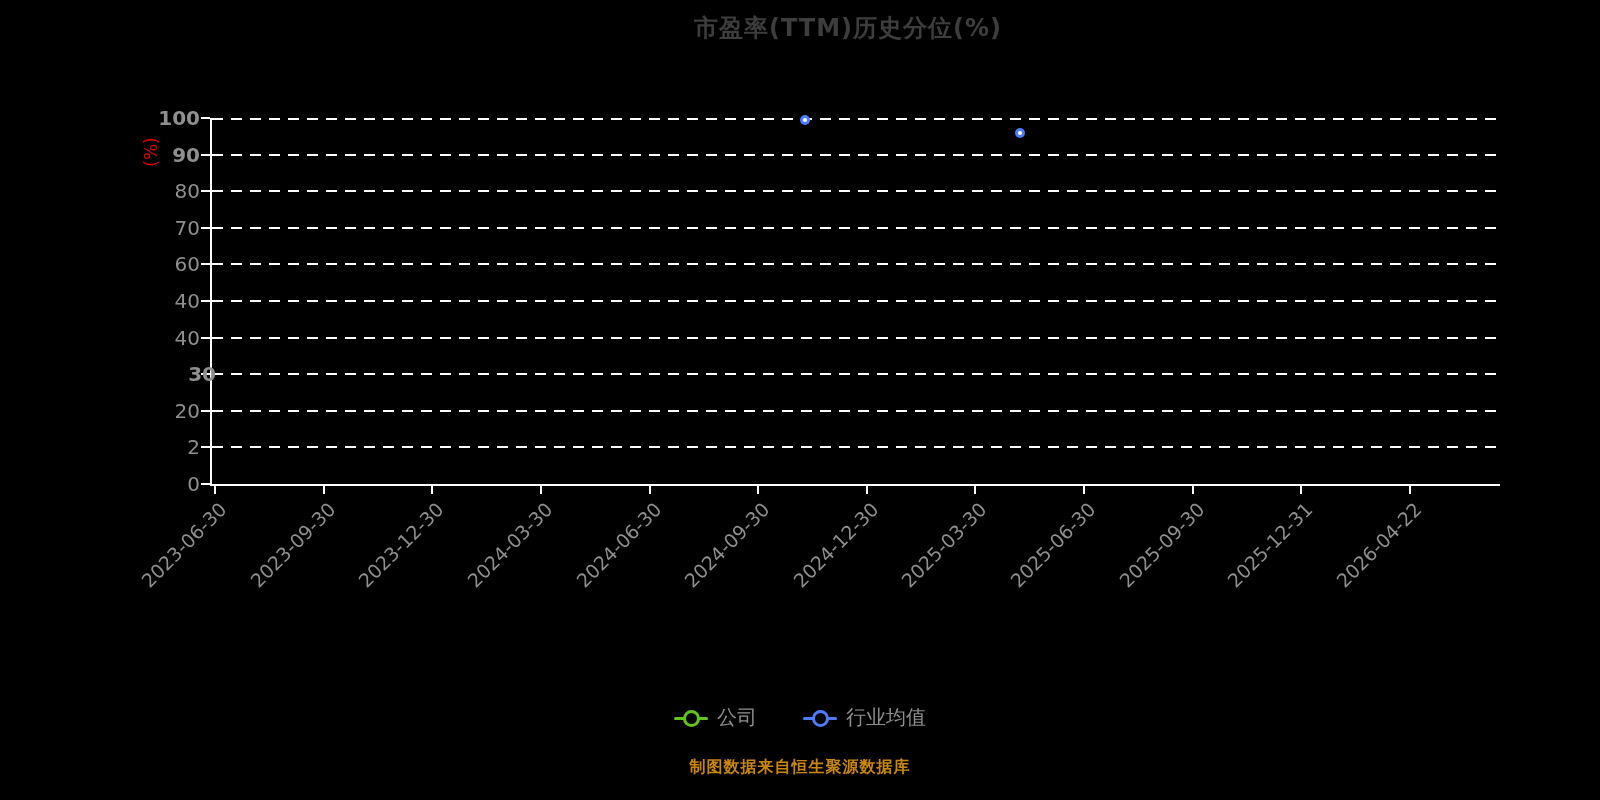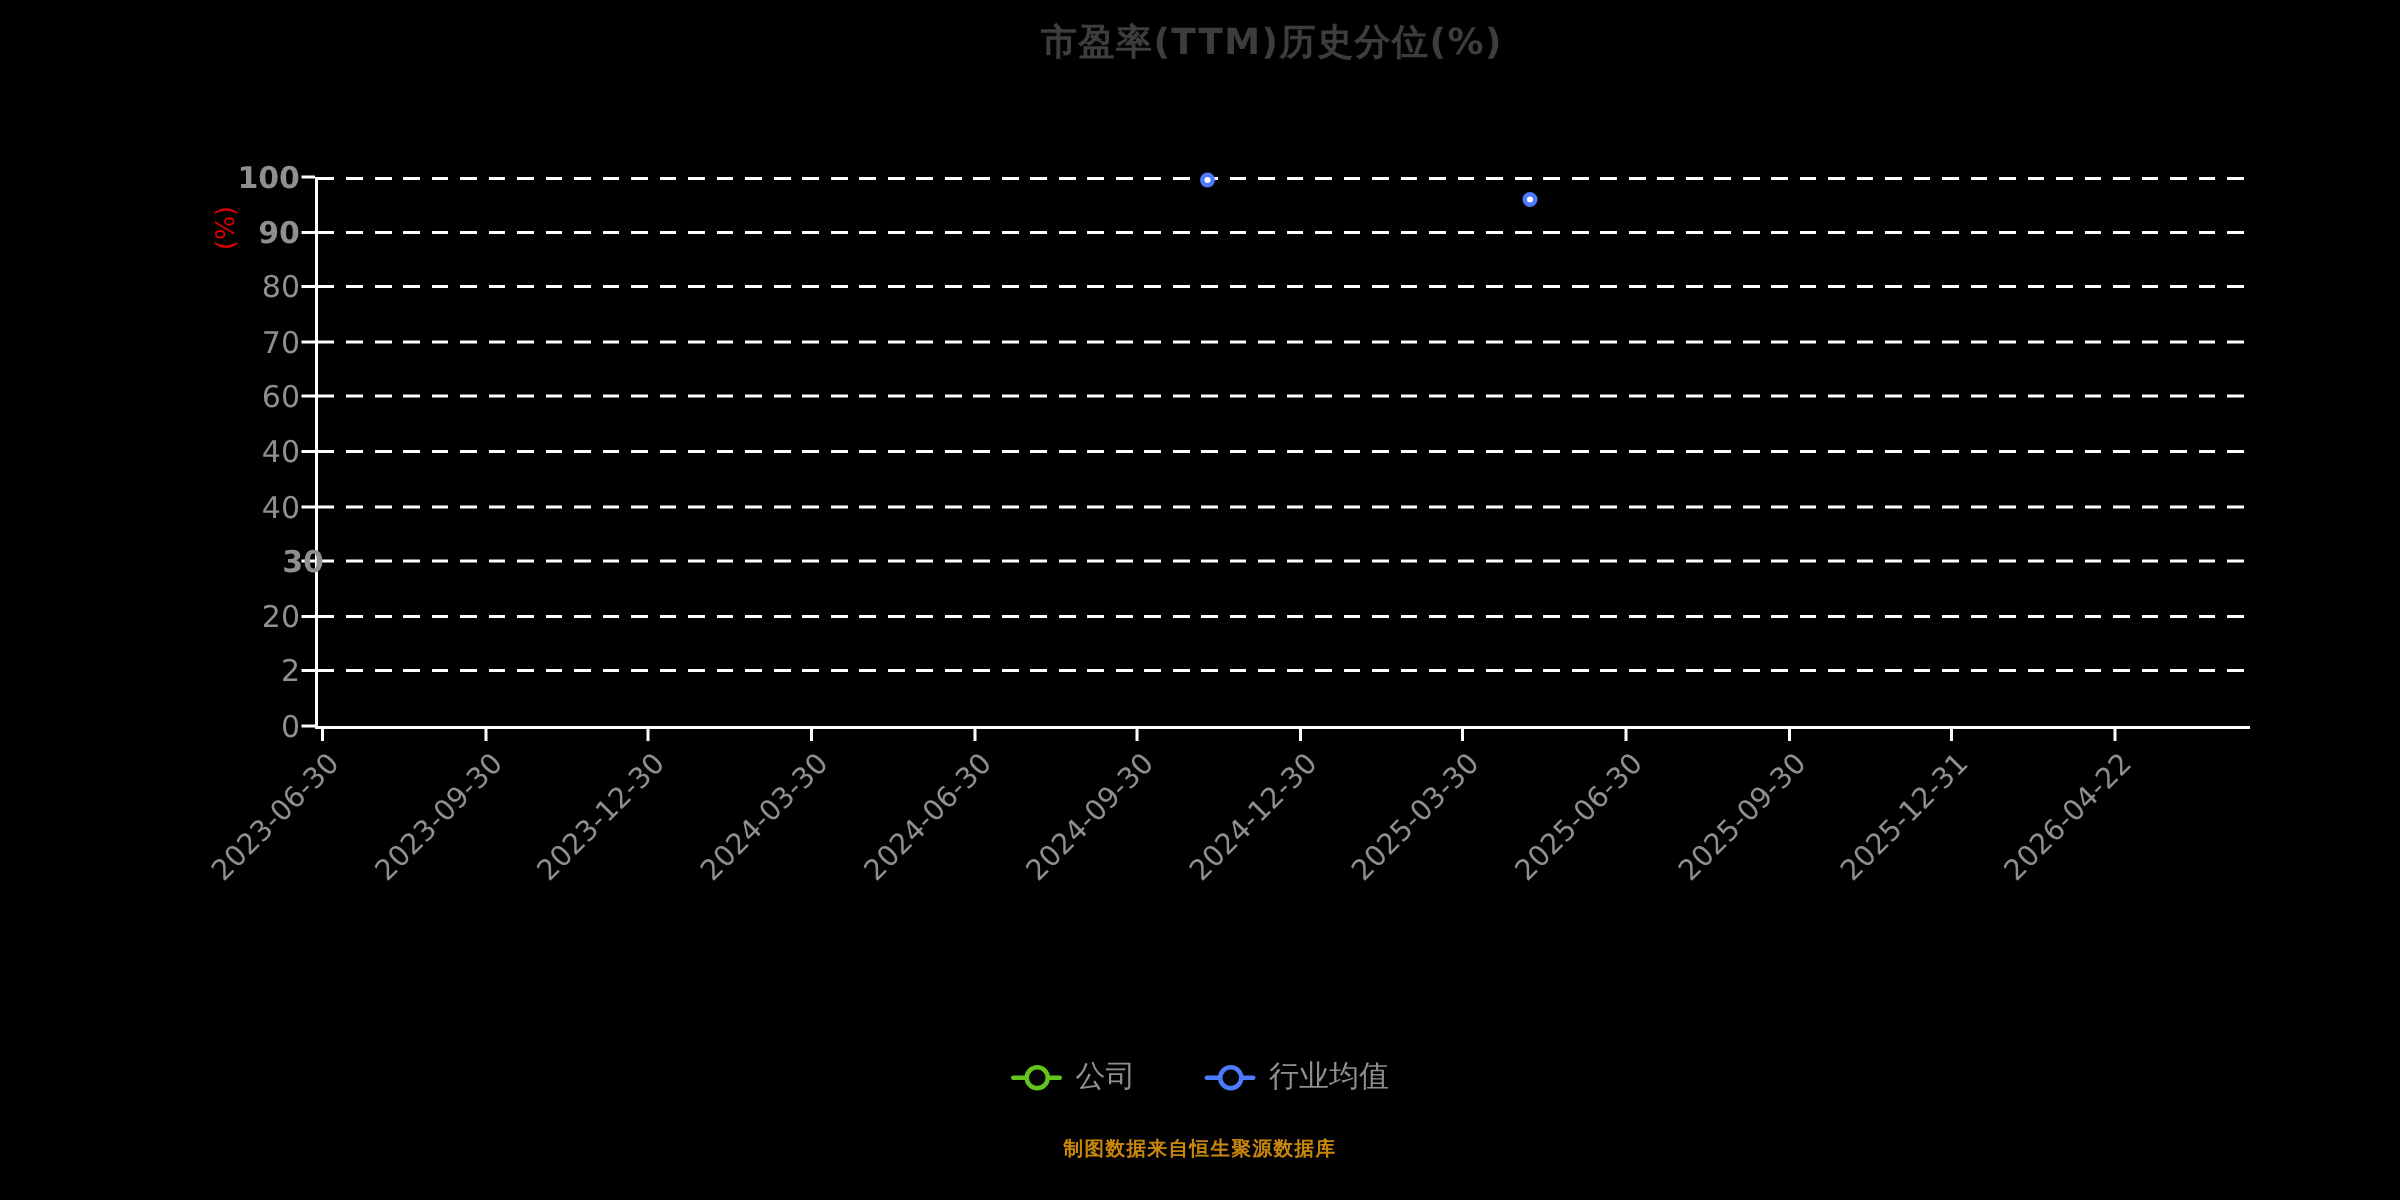--- a/index.html
+++ b/index.html
@@ -45,21 +45,21 @@
   .legend-item{display:flex;align-items:center;gap:9px;cursor:pointer;}
   .legend-marker{position:relative;width:34px;height:18px;}
   .legend-line{position:absolute;left:0;top:8px;width:34px;height:3px;border-radius:2px;}
   .legend-circle{
     position:absolute;left:9px;top:1px;width:11px;height:11px;border-radius:50%;
     border:3px solid;background:#050505;box-sizing:content-box;
   }
   .legend-label{color:#8f8f8f;font-size:20px;}
   .source{
     position:absolute;left:0;top:757px;width:100%;text-align:center;
-    color:#c8860a;font-size:13px;font-weight:bold;letter-spacing:1px;
+    color:#c8860a;font-size:16px;font-weight:bold;letter-spacing:1px;
   }
 </style>
 </head>
 <body>
 
 <div class="title">市盈率(TTM)历史分位(%)</div>
 <div class="ylabel">(%)</div>
 
 <div class="plot" id="plot">
     <div class="grid" style="top: 328px;"></div>

